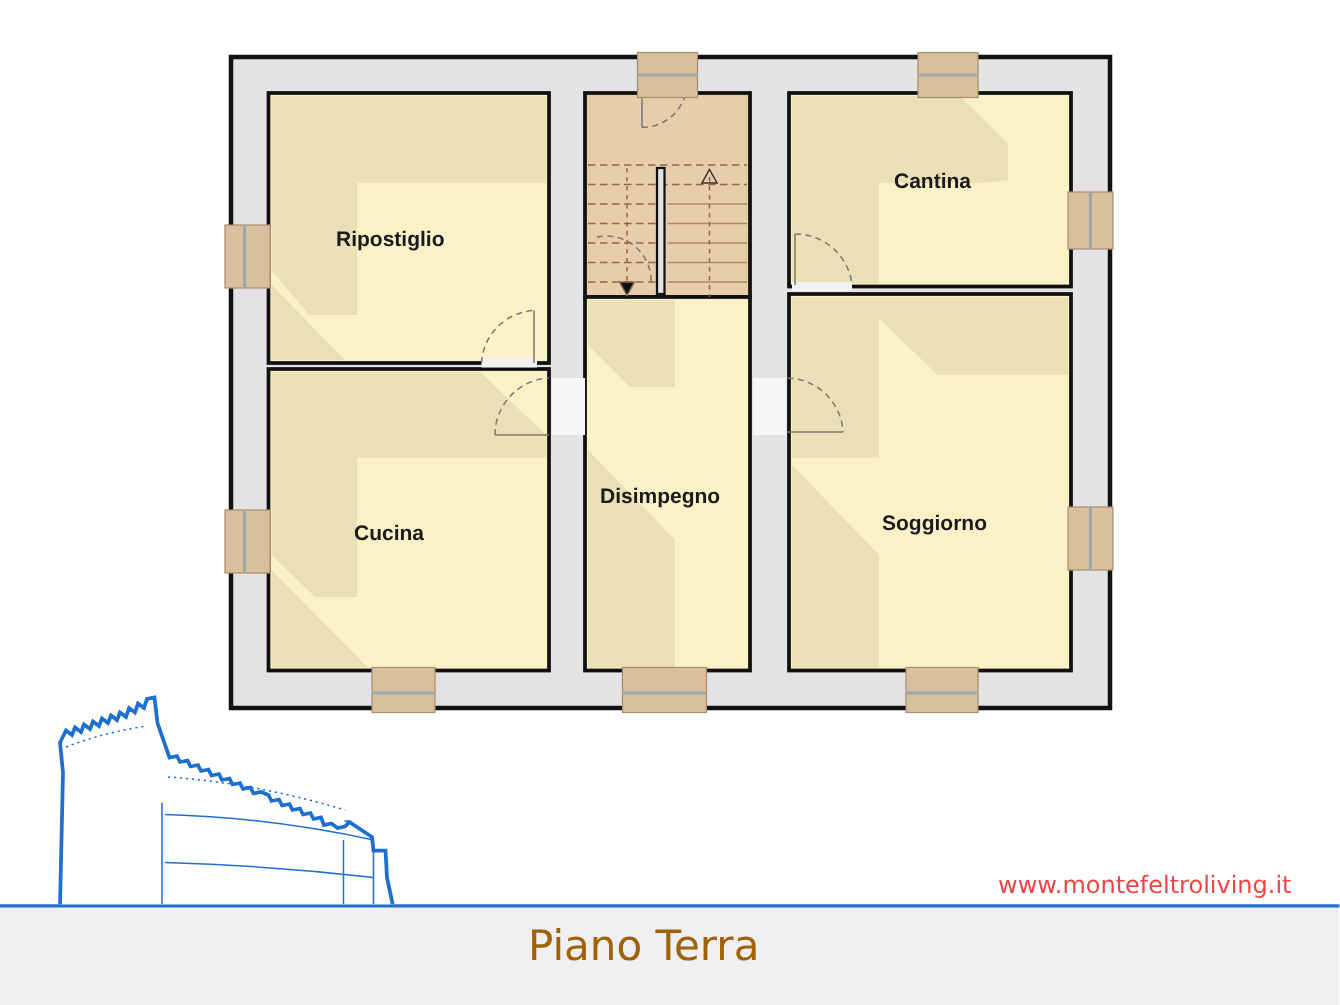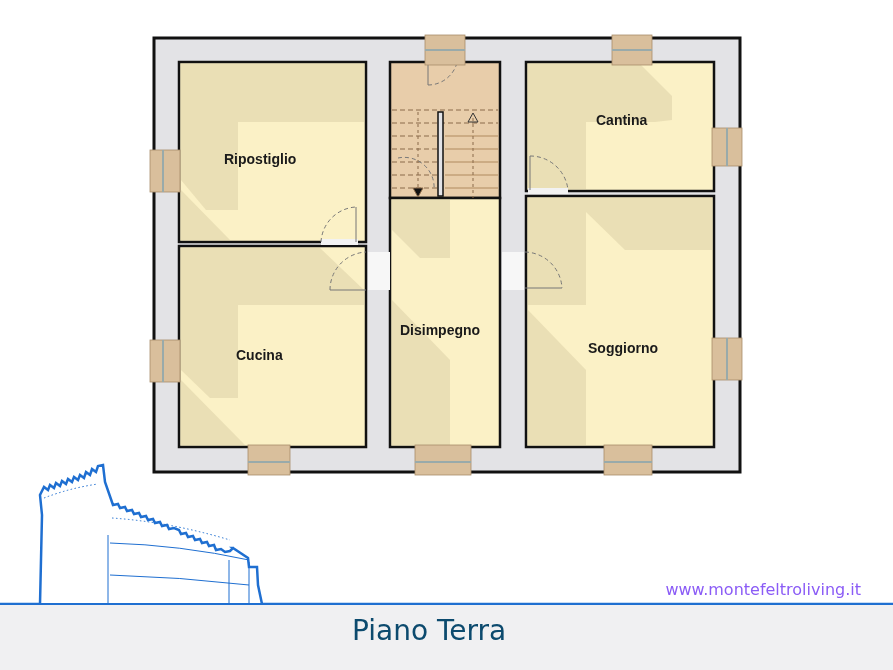--- a/index.html
+++ b/index.html
@@ -1,21 +1,21 @@
 <!DOCTYPE html>
 <html><head>
 <meta charset="utf-8">
 <style>
   html, body { margin: 0; padding: 0; }
   body { width: 893px; height: 670px; background: #ffffff; position: relative; overflow: hidden; font-family: "Liberation Sans", sans-serif; }
   #plan { position: absolute; left: 0; top: 0; width: 893px; height: 670px; }
   .room-label { font-family: "Liberation Sans", sans-serif; font-weight: bold; font-size: 14px; fill: #1a1a1a; }
   .footer-band { position: absolute; left: 0; top: 603px; width: 893px; height: 67px; background: #f0f0f2; border-top: 2px solid #1f6fd1; }
-  .site-url { position: absolute; right: 32px; top: 580px; color: #8b5cf6; font-family: "DejaVu Sans", sans-serif; font-size: 16px; letter-spacing: 0; }
-  .floor-title { position: absolute; left: 352px; top: 614px; color: #0c4a6e; font-family: "DejaVu Sans", sans-serif; font-size: 28px; }
+  .site-url { position: absolute; right: 32px; top: 580px; color: #ef4444; font-family: "DejaVu Sans", sans-serif; font-size: 16px; letter-spacing: 0; }
+  .floor-title { position: absolute; left: 352px; top: 614px; color: #a16207; font-family: "DejaVu Sans", sans-serif; font-size: 28px; }
 </style>
 </head>
 <body>
 
 <svg id="plan" viewBox="0 0 893 670" xmlns="http://www.w3.org/2000/svg">
 
   <g>
     <rect x="154" y="38" width="586" height="434" fill="#e3e3e6" stroke="#111" stroke-width="3"></rect>
   </g>
 

